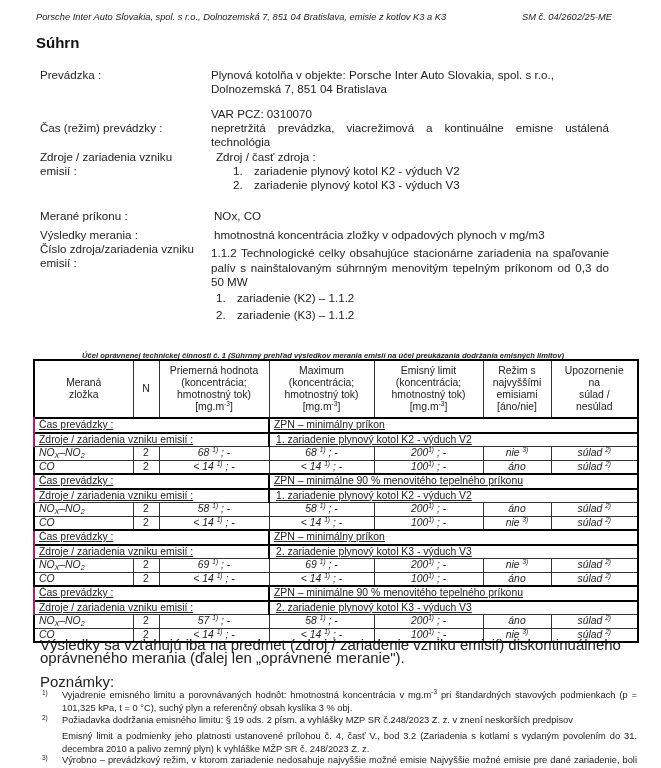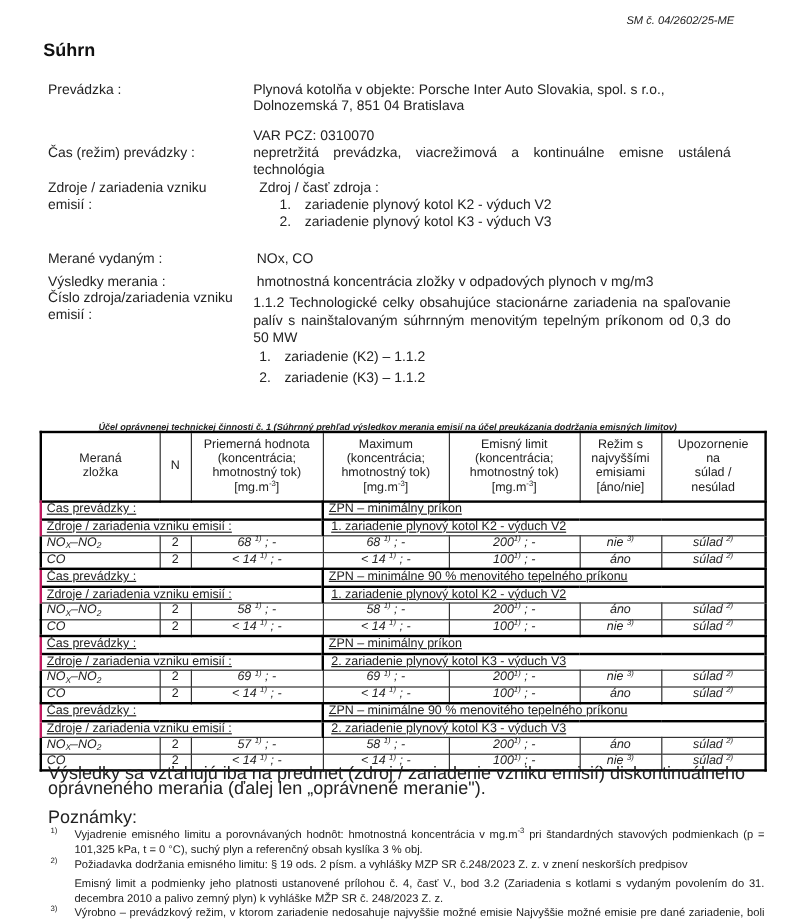--- a/index.html
+++ b/index.html
@@ -23,41 +23,42 @@
   sup { font-size:6.5px; vertical-align:4px; line-height:0; }
   sub { font-size:7px; vertical-align:-2px; line-height:0; }
   .note { position:absolute; left:40px; width:600px; font-size:15px; line-height:12.5px; color:#222; }
   .fn { position:absolute; font-size:9.3px; line-height:12.8px; color:#222; }
   .fn .mk { position:absolute; left:-20px; top:-2px; font-size:6.5px; }
 </style>
 </head>
 <body>
 
 <div class="hdr">
+  <span>Porsche Inter Auto Slovakia, spol. s r.o., Dolnozemská 7, 851 04 Bratislava, emisie z kotlov K3 a K3</span>
   <span class="ref">SM č. 04/2602/25-ME</span>
 </div>
 <div class="title">Súhrn</div>
 
 <div class="lbl" style="top:68px">Prevádzka :</div>
 <div class="val" style="top:68px">Plynová kotolňa v objekte: Porsche Inter Auto Slovakia, spol. s r.o.,</div>
 <div class="val" style="top:82px">Dolnozemská 7, 851 04 Bratislava</div>
 <div class="val" style="top:107px">VAR PCZ: 0310070</div>
 
 <div class="lbl" style="top:121px">Čas (režim) prevádzky :</div>
 <div class="val just" style="top:121px;width:398px">nepretržitá prevádzka, viacrežimová a kontinuálne emisne ustálená technológia</div>
 
 <div class="lbl" style="top:150px">Zdroje / zariadenia vzniku</div>
 <div class="lbl" style="top:164px">emisií :</div>
 <div class="val" style="top:150px;left:216px">Zdroj / časť zdroja    :</div>
 <div class="li" style="top:164px;left:233px">1.</div>
 <div class="li" style="top:164px;left:254px">zariadenie plynový kotol K2 -  výduch V2</div>
 <div class="li" style="top:178px;left:233px">2.</div>
 <div class="li" style="top:178px;left:254px">zariadenie plynový kotol K3 -  výduch V3</div>
 
-<div class="lbl" style="top:209px">Merané vydaným :</div>
+<div class="lbl" style="top:209px">Merané príkonu :</div>
 <div class="val" style="top:209px;left:214px">NOx, CO</div>
 
 <div class="lbl" style="top:228px">Výsledky merania :</div>
 <div class="val" style="top:228px;left:214px">hmotnostná koncentrácia zložky v odpadových plynoch v mg/m3</div>
 
 <div class="lbl" style="top:242px">Číslo zdroja/zariadenia vzniku</div>
 <div class="lbl" style="top:256px">emisií :</div>
 <div class="val just" style="top:246px;width:398px;line-height:14.5px">1.1.2 Technologické celky obsahujúce stacionárne zariadenia na spaľovanie palív s nainštalovaným súhrnným menovitým tepelným príkonom od 0,3 do 50 MW</div>
 <div class="li" style="top:291px;left:216px">1.</div>
 <div class="li" style="top:291px;left:237px">zariadenie (K2) – 1.1.2</div>

